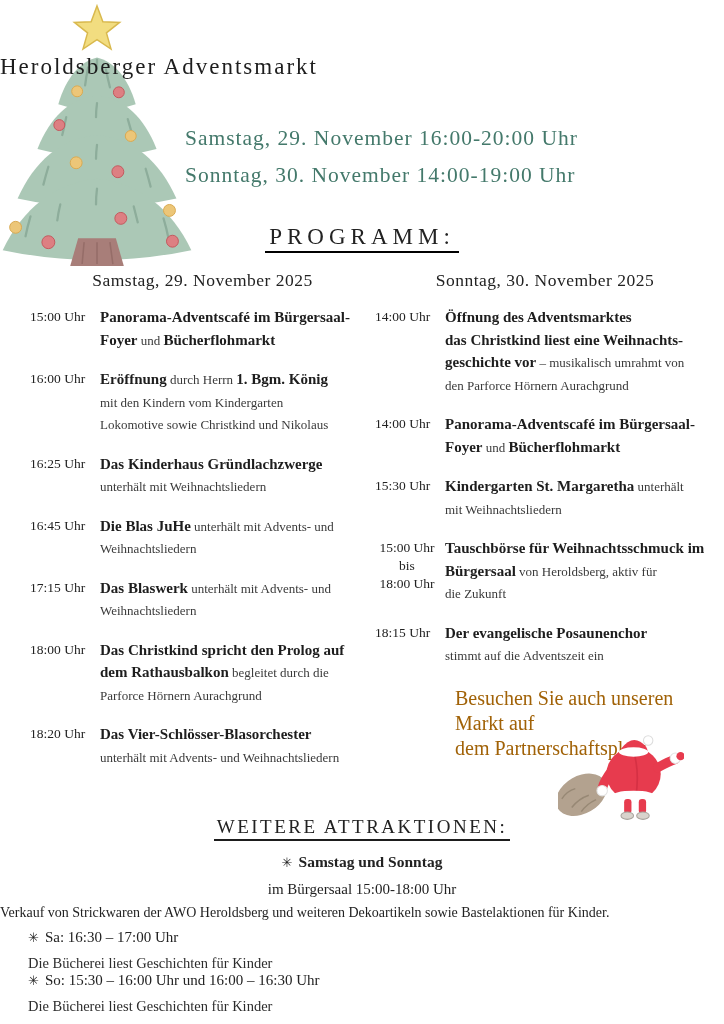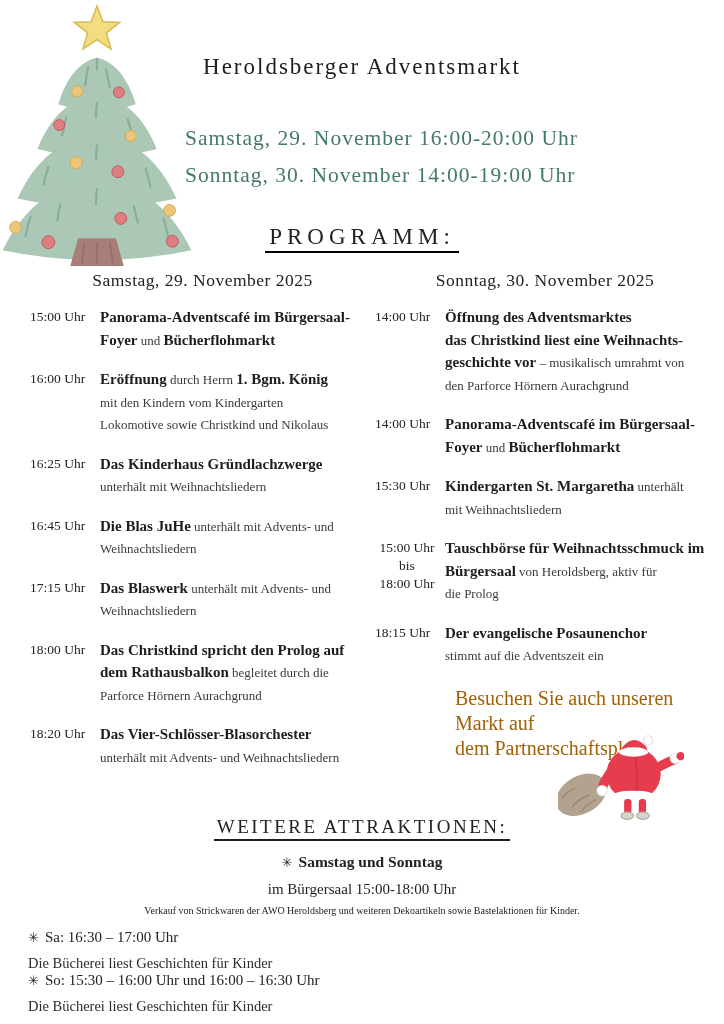--- a/index.html
+++ b/index.html
@@ -4,21 +4,21 @@
 <style>
   html,body{margin:0;padding:0;}
   .poster{
     position:relative; width:724px; height:1024px; background:#ffffff;
     font-family:"Liberation Serif", serif; color:#222; overflow:hidden;
   }
   
   .tree{position:absolute; left:0; top:6; width:196px; height:268px;}
   .santa{position:absolute; left:558px; top:730px; width:126px; height:92px;}
   
-  .page-title{position:absolute; top:54px; left:0; width:100%; text-align:center;
+  .page-title{position:absolute; top:54px; left:0; width:100%; 
     font-size:23px; letter-spacing:2px; color:#1d1d1d;}
   .dates{position:absolute; top:120px; left:185px; color:#44796b;
     font-size:21.5px; letter-spacing:1px; line-height:37px;}
   .program-heading{position:absolute; top:224px; left:0; width:100%; text-align:center;}
   .program-heading span{display:inline-block; font-size:23px; letter-spacing:5px;
     border-bottom:2px solid #000000; padding:0 4px 1px 4px;}
   
   .columns{position:absolute; top:270px; left:0; right:0; display:flex;}
   .col{display:flex; flex-direction:column;}
   .col-left{width:345px; margin-left:30px;}
@@ -34,21 +34,21 @@
   .seg-reg{font-size:13px; color:#3a3a3a;}
   .partner-note{margin-left:80px; margin-top:2px; color:#a16207;
     font-size:20px; line-height:25px;}
   
   .attractions{position:absolute; top:816px; left:0; width:100%;}
   .attractions-heading{text-align:center;}
   .attractions-heading span{display:inline-block; font-size:19px; letter-spacing:2.5px;
     border-bottom:2px solid #1d1d1d; padding:0 3px 1px 3px;}
   .days-line{text-align:center; margin-top:12px; font-size:15.5px; font-weight:bold; height:22px;}
   .venue-line{text-align:center; margin-top:6px; font-size:15px; height:20px;}
-  .sale-line{text-align:center; margin-top:4px; font-size:10px; height:20px;}
+  .sale-line{text-align:left; margin-top:4px; font-size:14px; height:20px;}
   .storytime-row{display:flex; justify-content:space-between; padding:0 28px; margin-top:4px;flex-direction:column;}
   .storytime-block{font-size:15px;}
   .storytime-time{height:20px;}
   .storytime-desc{margin-top:6px; font-size:14.5px; color:#2c2c2c;}
   .snowflake{font-family:"DejaVu Sans", sans-serif; font-size:13px; margin-right:6px;}
 </style>
 </head>
 <body>
 
 <div class="poster">
@@ -190,21 +190,21 @@
               <div class="event-line"><span class="seg-reg">mit Weihnachtsliedern</span></div>
             </div>
           </div>
           <div class="event-row">
             <div class="event-time time-multi">15:00 Uhr
 bis
 18:00 Uhr</div>
             <div class="event-body">
               <div class="event-line"><span class="seg-bold">Tauschbörse für Weihnachtsschmuck im</span></div>
               <div class="event-line"><span class="seg-bold">Bürgersaal</span><span class="seg-reg"> von Heroldsberg, aktiv für</span></div>
-              <div class="event-line"><span class="seg-reg">die Prolog</span></div>
+              <div class="event-line"><span class="seg-reg">die Zukunft</span></div>
             </div>
           </div>
           <div class="event-row">
             <div class="event-time">18:15 Uhr</div>
             <div class="event-body">
               <div class="event-line"><span class="seg-bold">Der evangelische Posaunenchor</span></div>
               <div class="event-line"><span class="seg-reg">stimmt auf die Adventszeit ein</span></div>
             </div>
           </div>
         </div>

